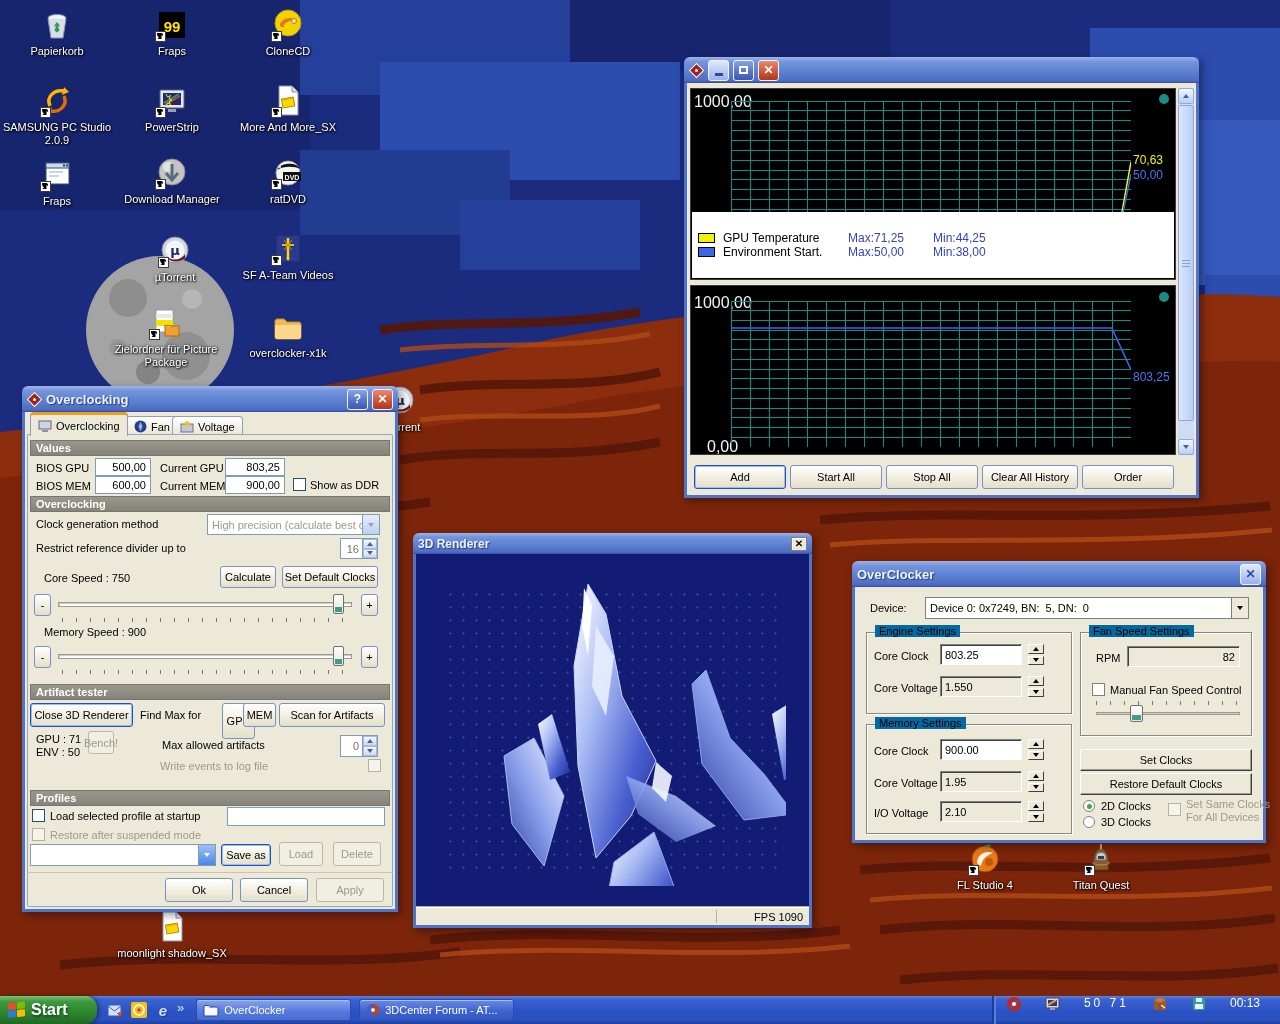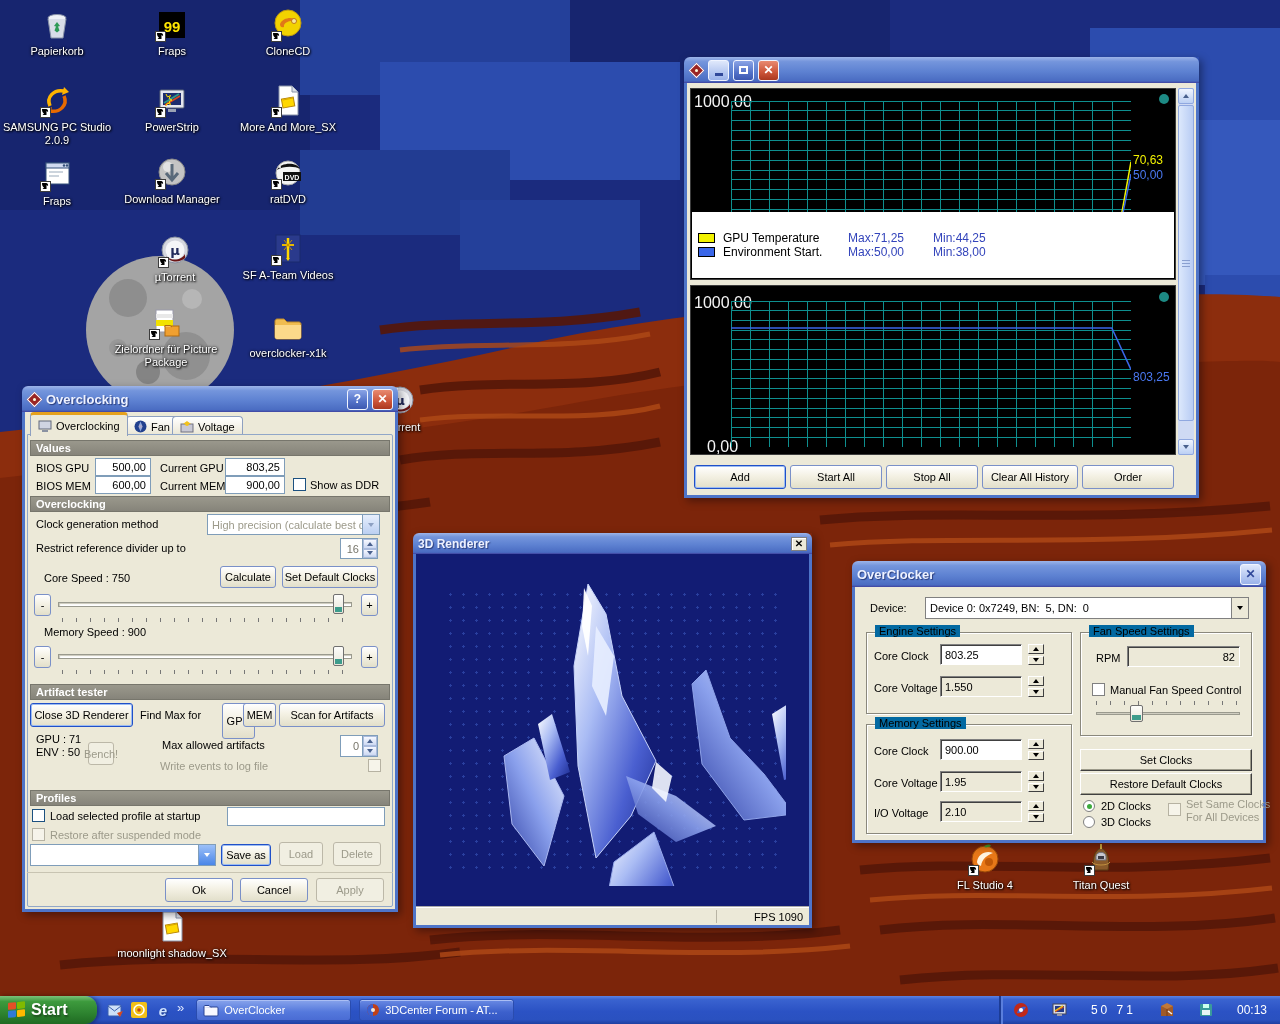--- a/index.html
+++ b/index.html
@@ -96,21 +96,21 @@
      background:linear-gradient(180deg,#7ac27a 0%,#3d9a3d 20%,#2e8430 60%,#1f6a22 100%);
      box-shadow:2px 0 4px rgba(0,0,0,.4);display:flex;align-items:center;gap:5px;padding:0 10px 0 8px}
   #startbtn .st{color:#fff;font-weight:bold;font-size:16px;text-shadow:1px 2px 2px #1c4a1c}
   .flag{width:18px;height:16px;display:grid;grid-template-columns:8px 8px;grid-template-rows:7px 7px;gap:1px;transform:skewY(-6deg)}
   .flag i{border-radius:1px}
   .qlicon{width:20px;height:20px;margin:0 2px;border-radius:2px;display:flex;align-items:center;justify-content:center}
   .tkbtn{height:22px;margin-left:8px;width:155px;border-radius:3px;border:1px solid #2a4cae;
      background:linear-gradient(180deg,#88a4ec,#5478dc 60%,#4a6cd4);display:flex;align-items:center;gap:5px;padding:0 6px;color:#fff;box-shadow:inset 0 1px 0 #aabef4}
   .tkbtn.dark{background:linear-gradient(180deg,#6a8ae4,#3c60cc 60%,#3458c4)}
   .tkbtn .tklbl{white-space:nowrap;overflow:hidden}
-  #tray{margin-left:auto;height:28px;display:flex;align-items:center;gap:23px;padding:0 13px 0 12px;border-left:2px solid #1c3c96;box-shadow:inset 2px 0 0 #5a7edc;color:#fff}
+  #tray{margin-left:auto;height:28px;display:flex;gap:23px;padding:0 20px 0 12px;border-left:2px solid #1c3c96;box-shadow:inset 2px 0 0 #5a7edc;color:#fff}
   .trico{width:16px;height:16px}
 
   .navy-dots{position:absolute;left:28px;right:28px;top:34px;bottom:48px;
      background-image:radial-gradient(#2a3f9f 1px,transparent 1.4px);background-size:13px 13px}
 </style>
 </head>
 <body>
 
 <div id="screen">
 
@@ -696,21 +696,21 @@
           <span>GPU</span>
         </div>
       <div class="xpb" style="left:218px;top:291px;width:33px;height:24px">
           <span>MEM</span>
         </div>
       <div class="xpb" style="left:254px;top:291px;width:106px;height:24px">
           <span>Scan for Artifacts</span>
         </div>
       <span class="lbl" style="left:11px;top:321px">GPU : 71</span>
       <span class="lbl" style="left:11px;top:334px">ENV : 50</span>
-      <div class="xpb dis" style="left:63px;top:330px;width:26px;height:23px">
+      <div class="xpb dis" style="left:63px;top:319px;width:26px;height:23px">
           <span>Bench!</span>
         </div>
       <span class="lbl" style="left:137px;top:327px">Max allowed artifacts</span>
       <div class="spin" style="left:315px;top:323px;width:38px;height:22px">
         <span class="v">0</span>
         <span class="btns">
             <span>
               <i class="tri-u"></i>
             </span>
             <span>

